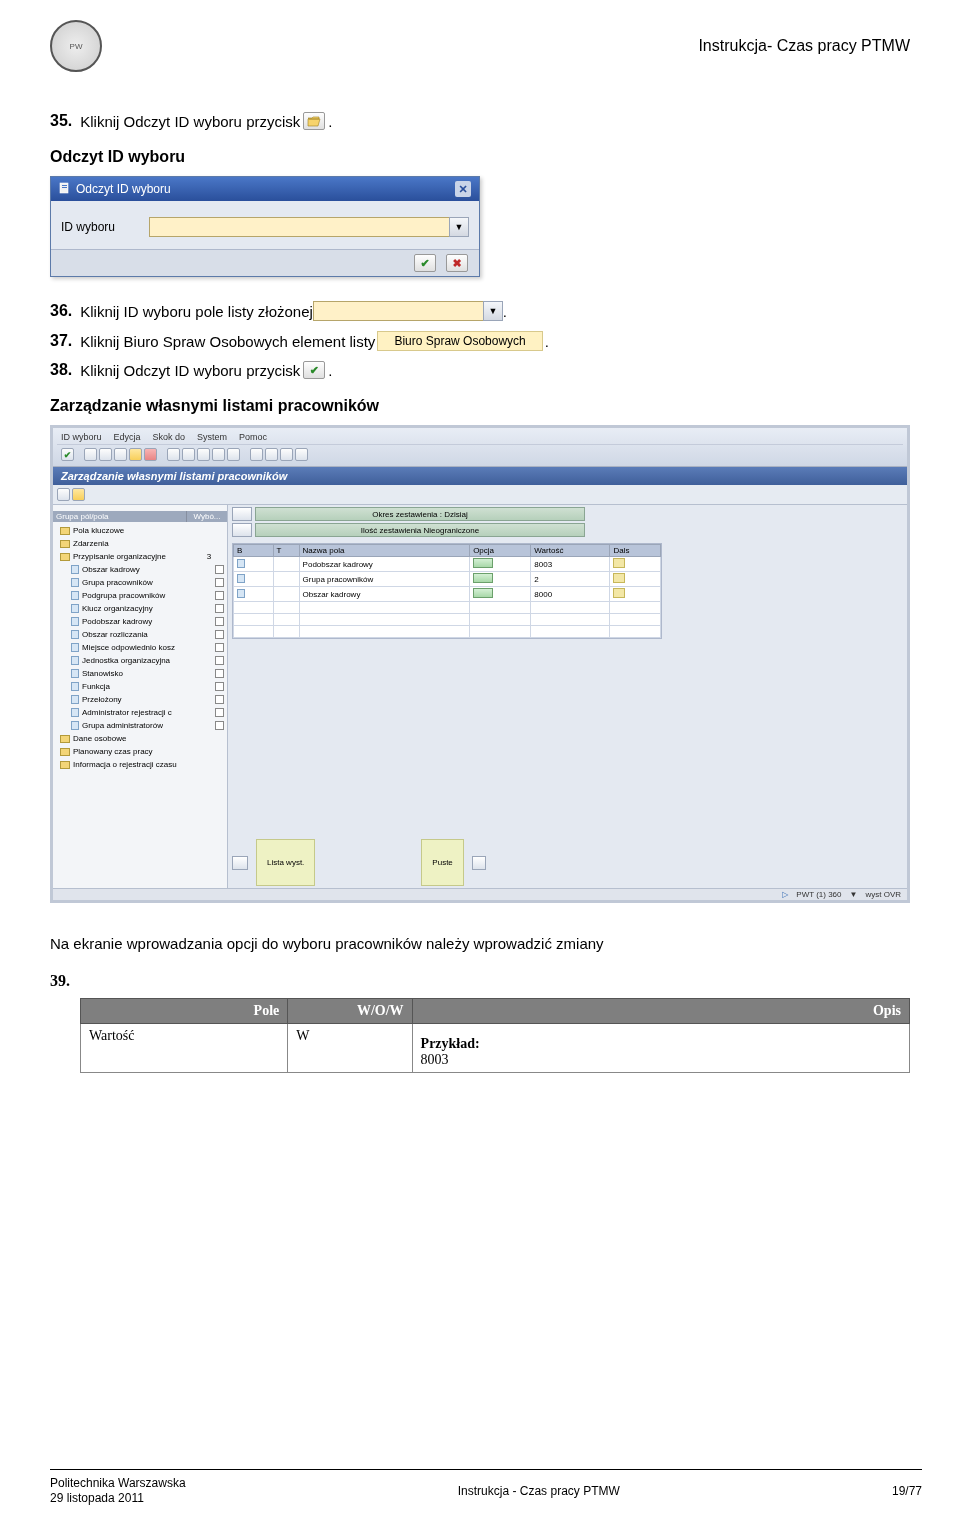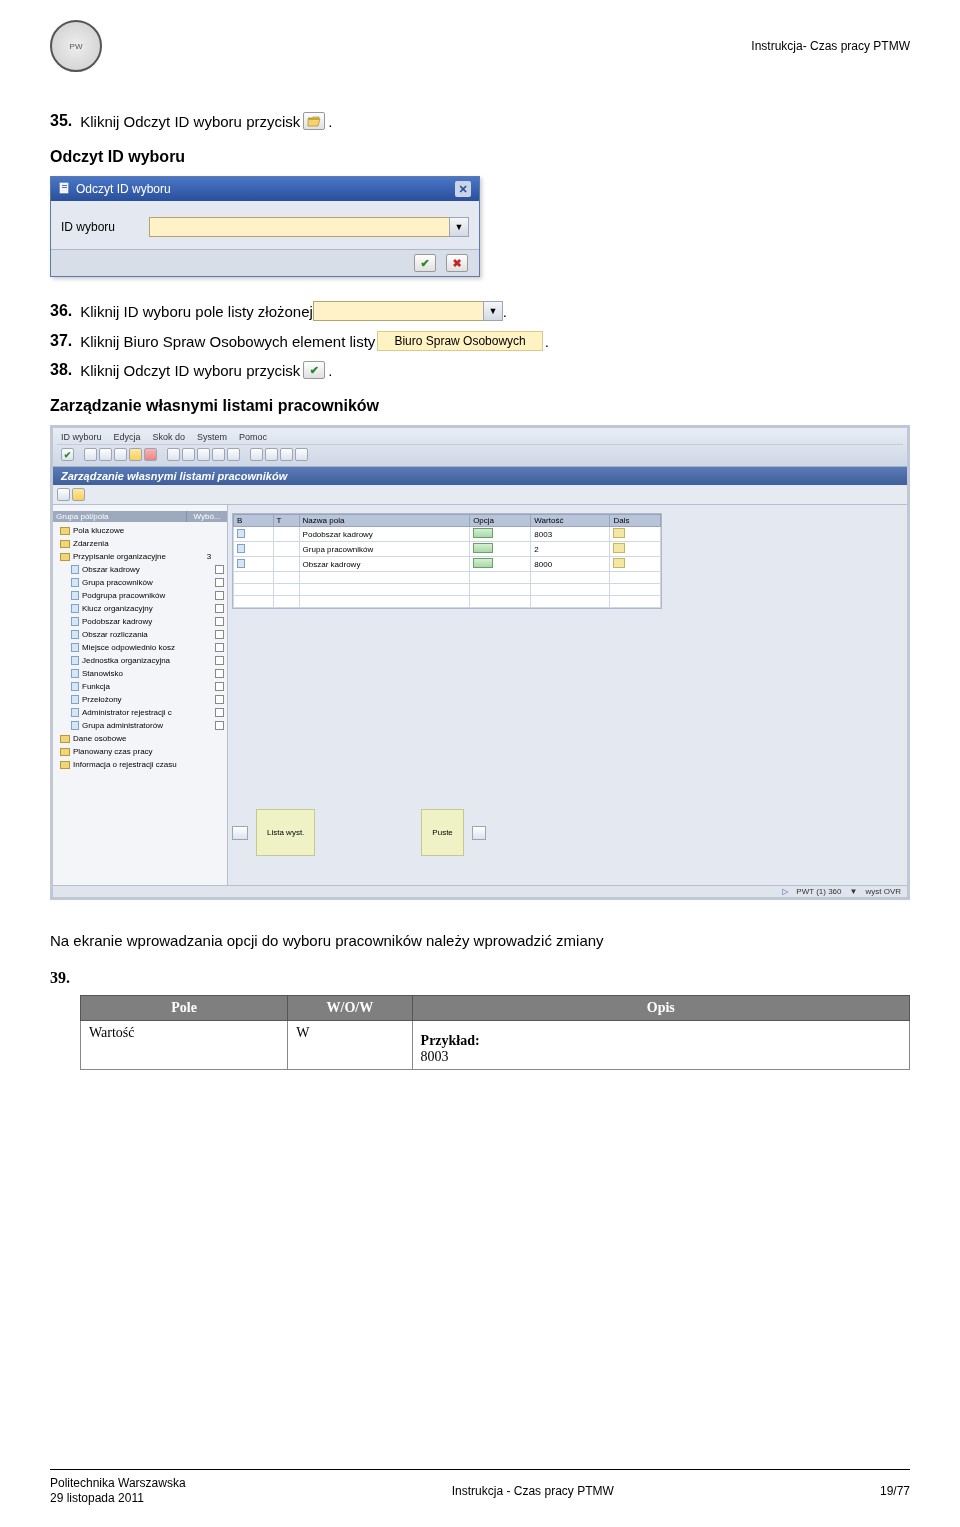--- a/index.html
+++ b/index.html
@@ -29,21 +29,21 @@
     border: 2px solid #555;
     position: relative;
     background: radial-gradient(circle at center, #eee 0%, #ccc 100%);
     display: flex;
     align-items: center;
     justify-content: center;
     font-size: 8px;
     color: #555;
   }
   .header-title {
-    font-size: 12px;
+    font-size: 16px;
     text-align: right;
     margin-left: 12px;
   }
   .step {
     display: flex;
     align-items: center;
     margin: 10px 0;
     font-size: 15px;
   }
   .step-num {
@@ -275,33 +275,33 @@
   .tbl {
     width: 100%;
     border-collapse: collapse;
     font-size: 14px;
   }
   .tbl th {
     background: #7f7f7f;
     color: #fff;
     border: 1px solid #555;
     padding: 4px 8px;
-    text-align: center;
+    text-align: right;
     font-weight: bold;
   }
   .tbl td {
     border: 1px solid #888;
     padding: 4px 8px;
     vertical-align: top;
   }
   .footer {
     position: absolute;
     bottom: 20px;
     left: 50px;
-    right: 50px;
+    right: 38px;
     border-top: 1px solid #000;
     padding-top: 6px;
     display: flex;
     justify-content: space-between;
     align-items: center;
     font-size: 12px;
   }
   .footer .left { text-align: left; line-height: 1.3;}
   .footer .center { text-align: center; }
   .footer .right { text-align: right; }
@@ -536,20 +536,30 @@
               <span class="lbl">Planowany czas pracy</span>
             </div>
             <div class="tree-row">
               <span style="width: 4px;"></span>
               <span class="folder"></span>
               <span class="lbl">Informacja o rejestracji czasu</span>
             </div>
           </div>
       </div>
       <div class="sap-right">
+        <div class="r-toprows">
+          <div class="r-row">
+            <span class="btn-sm"></span>
+            <span class="wide-bar">Okres zestawienia : Dzisiaj</span>
+          </div>
+          <div class="r-row">
+            <span class="btn-sm"></span>
+            <span class="wide-bar">Ilość zestawienia Nieograniczone</span>
+          </div>
+        </div>
         <div class="grid">
           <table>
             <thead>
                 <tr id="grid-head">
                   <th>B</th>
                   <th>T</th>
                   <th>Nazwa pola</th>
                   <th>Opcja</th>
                   <th>Wartość</th>
                   <th>Dals</th>

